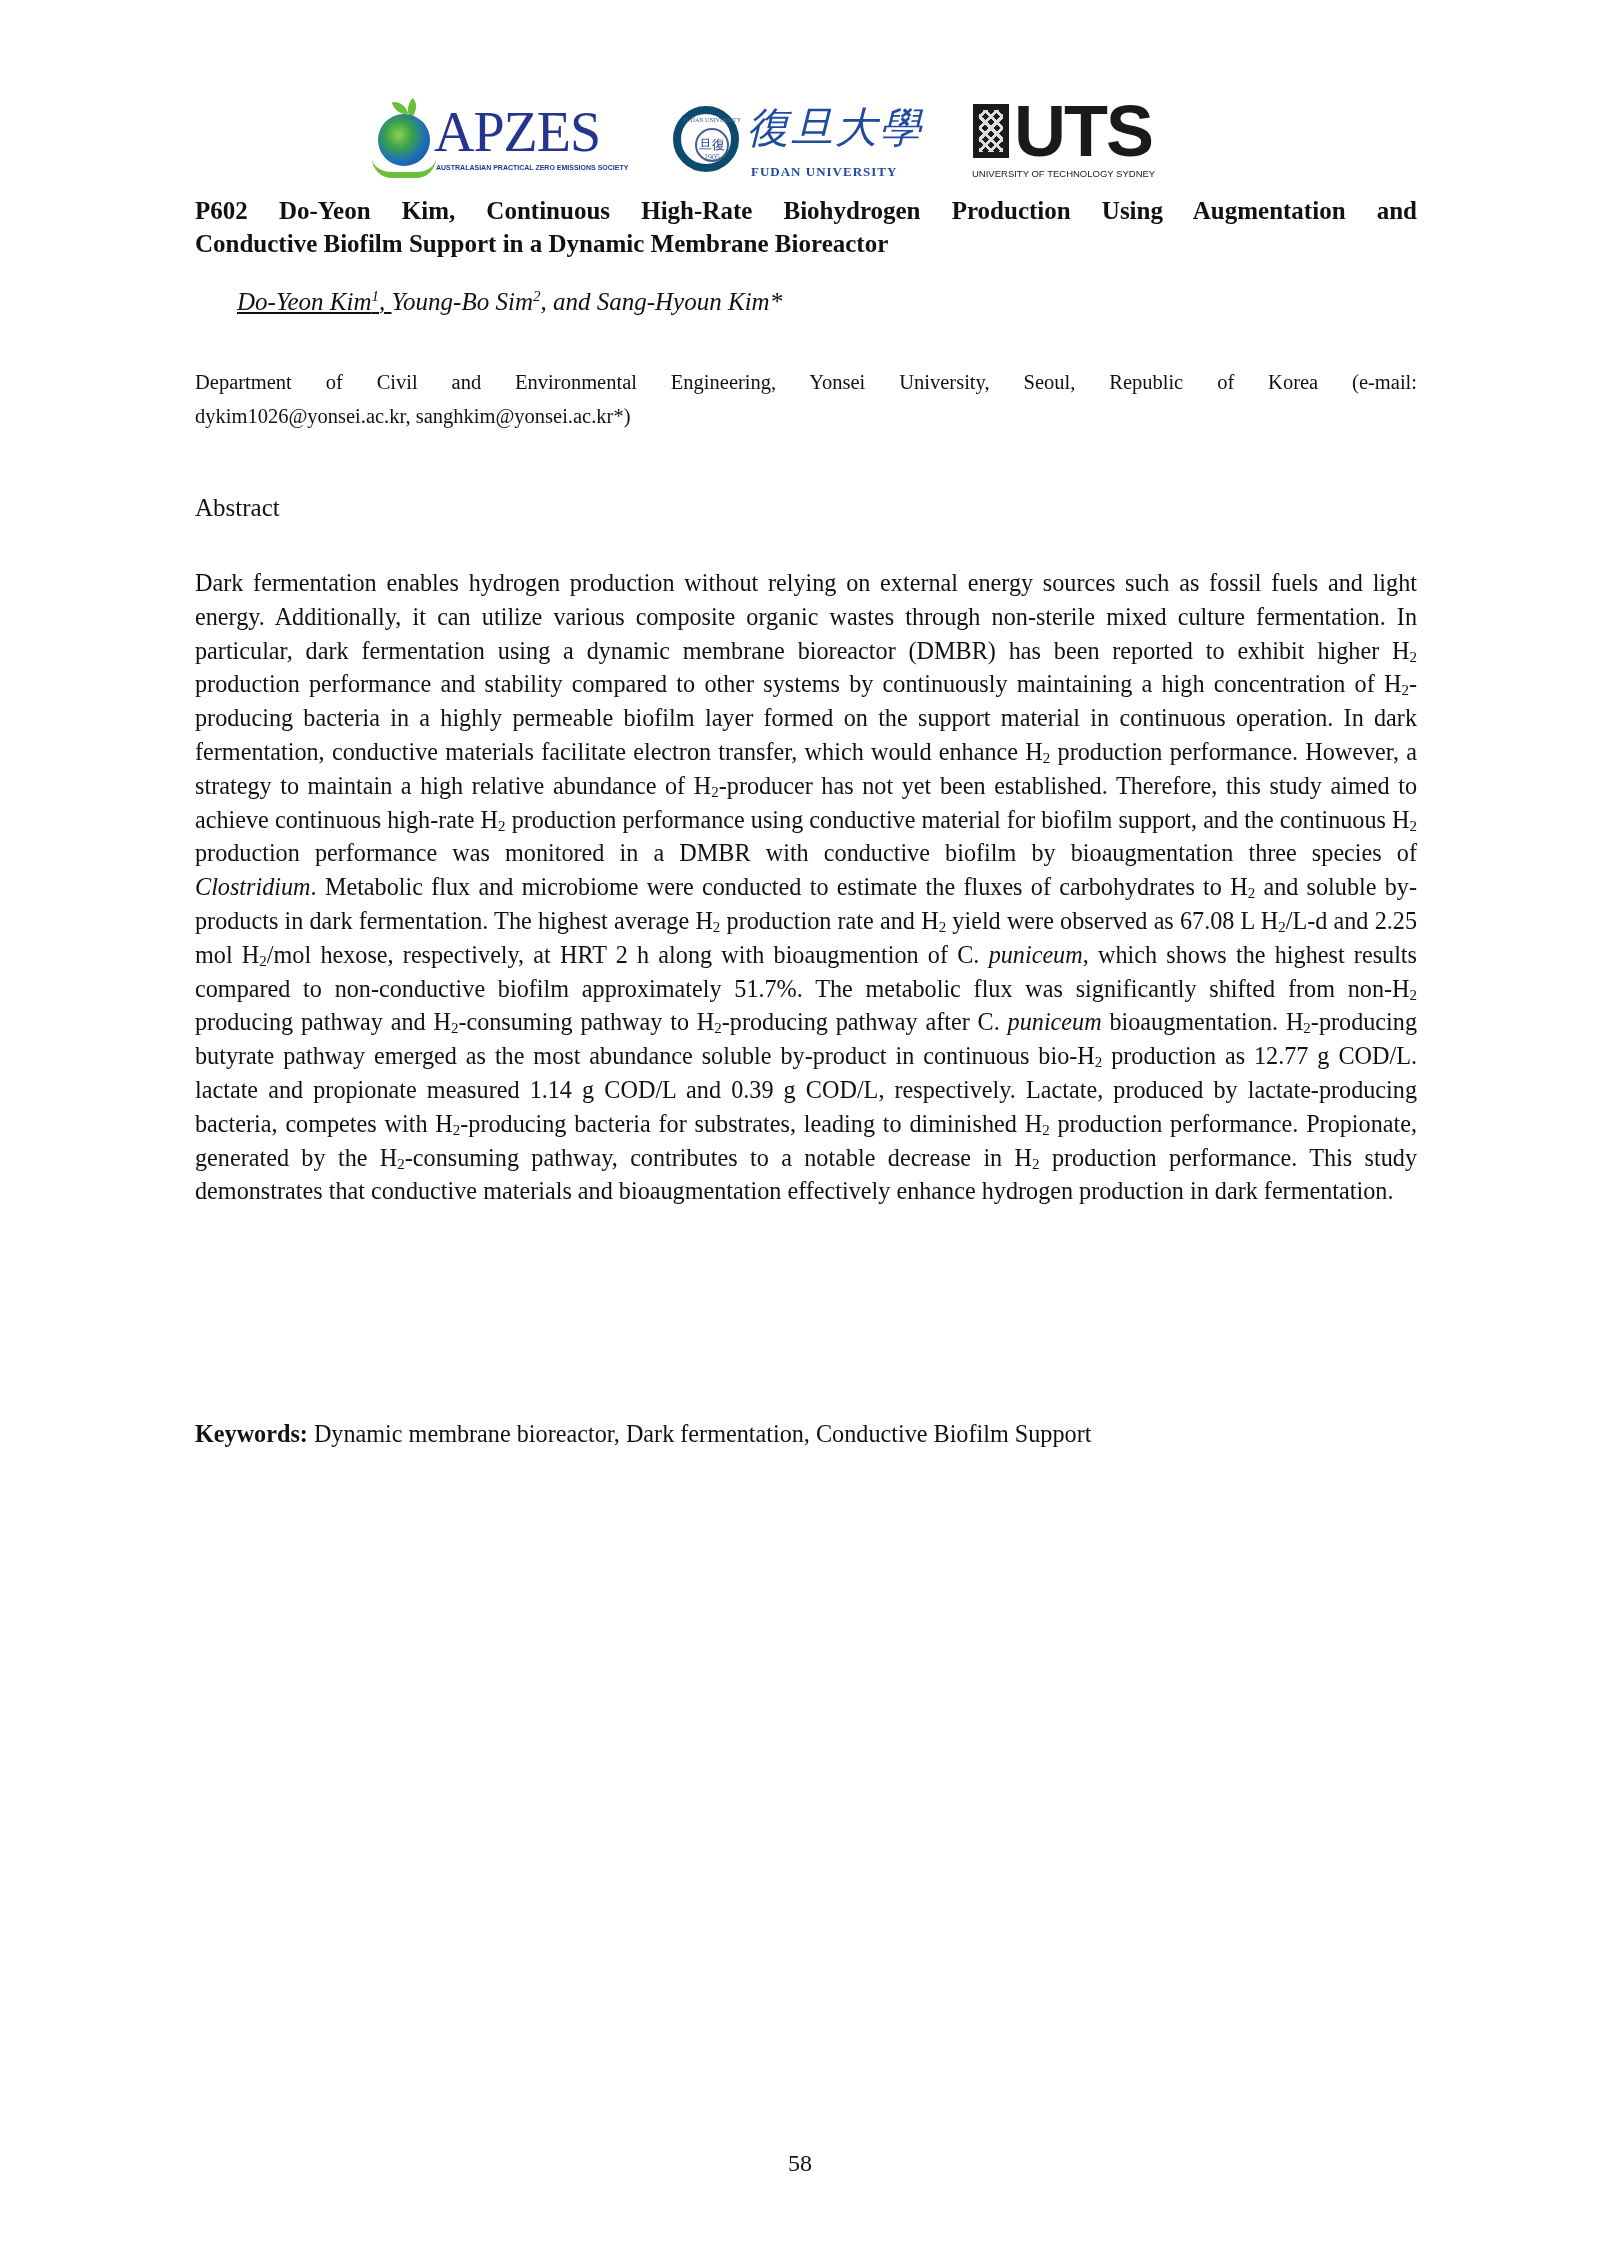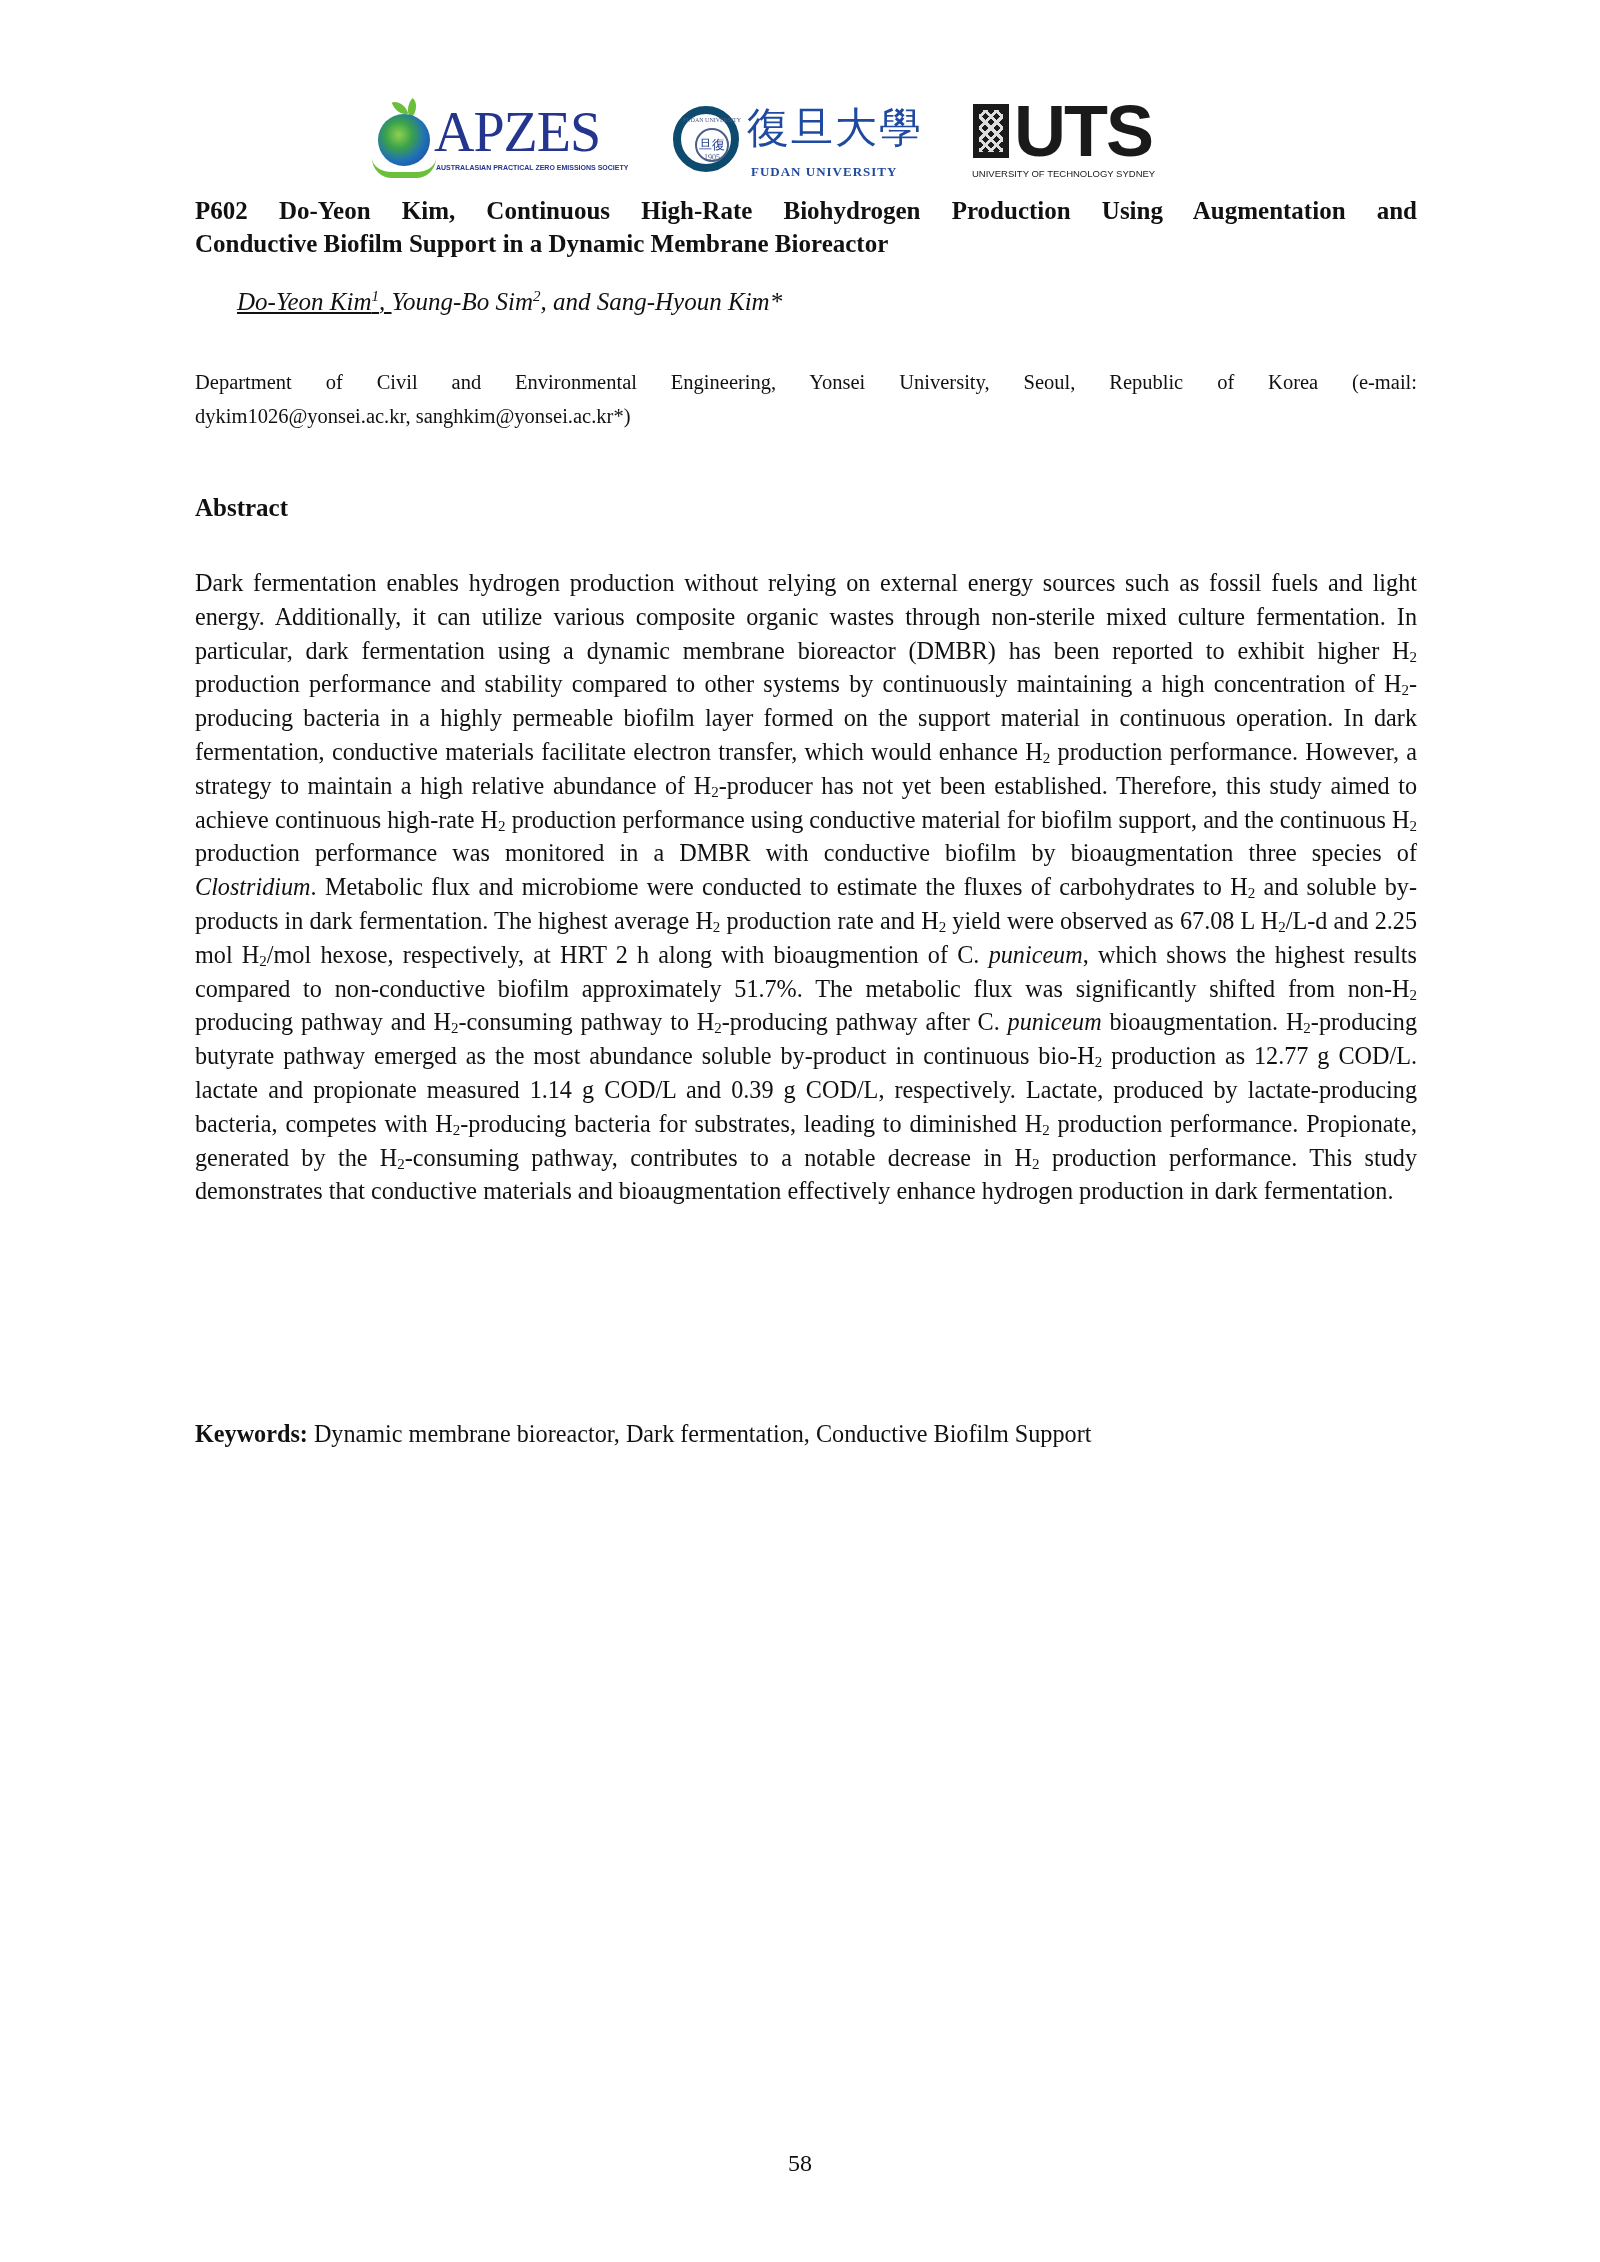--- a/index.html
+++ b/index.html
@@ -45,21 +45,21 @@
     }
     .fudan .seal-year {
       position: absolute; left: 0; bottom: 2px; width: 62px; text-align: center; font-size: 8px; color: #4a5f88;
       font-family: "Liberation Serif", serif;
     }
     .fudan .seal-arc {
       position: absolute; left: 0; top: 3px; width: 62px; text-align: center; font-size: 6px; color: #4a5f88;
       font-family: "Liberation Serif", serif;
     }
     .fudan .chars {
-      position: absolute; left: 82px; top: 4px; font-size: 42px; color: #1f4aa0; 
+      position: absolute; left: 82px; top: 4px; font-size: 42px; color: #1f4aa0; font-style: italic;
       font-family: "DejaVu Serif", serif; letter-spacing: 2px; white-space: nowrap;
     }
     .fudan .sub {
       position: absolute; left: 86px; top: 68px; font-size: 13px; color: #1f4aa0;
       font-family: "Liberation Serif", serif; font-weight: bold; letter-spacing: 1px; white-space: nowrap;
     }
     
     .uts { left: 600px; width: 200px; }
     .uts .mark {
       position: absolute; left: 3px; top: 8px; width: 36px; height: 54px; background: #1a1a1a;
@@ -84,21 +84,21 @@
     .title {
       top: 194px; font-size: 25px; line-height: 33px; font-weight: bold; text-align: justify;
       text-align-last: left;
     }
     .title .l1 { display: block; text-align: justify; text-align-last: justify; }
     .authors { top: 288px; font-size: 25px; font-style: italic; margin-left: 42px; }
     .authors .first { text-decoration: underline; }
     .authors sup { font-size: 15px; }
     .affil { top: 365px; font-size: 20.5px; line-height: 34px; }
     .affil .l1 { display: block; text-align: justify; text-align-last: justify; }
-    .abstract-h { top: 494px; font-size: 25px; font-weight: bold; }
+    .abstract-h { top: 494px; font-size: 25px; font-weight: normal; }
     .abstract {
       top: 566px; font-size: 24.2px; line-height: 33.8px; text-align: justify;
     }
     .abstract sub { font-size: 15px; vertical-align: -3px; line-height: 0; }
     .keywords { top: 1420px; font-size: 24.2px; }
     .keywords b { font-weight: bold; }
     .pagenum { position: absolute; top: 2150px; left: 0; width: 1600px; text-align: center; font-size: 24px; }
   </style>
 </head>
 <body>

